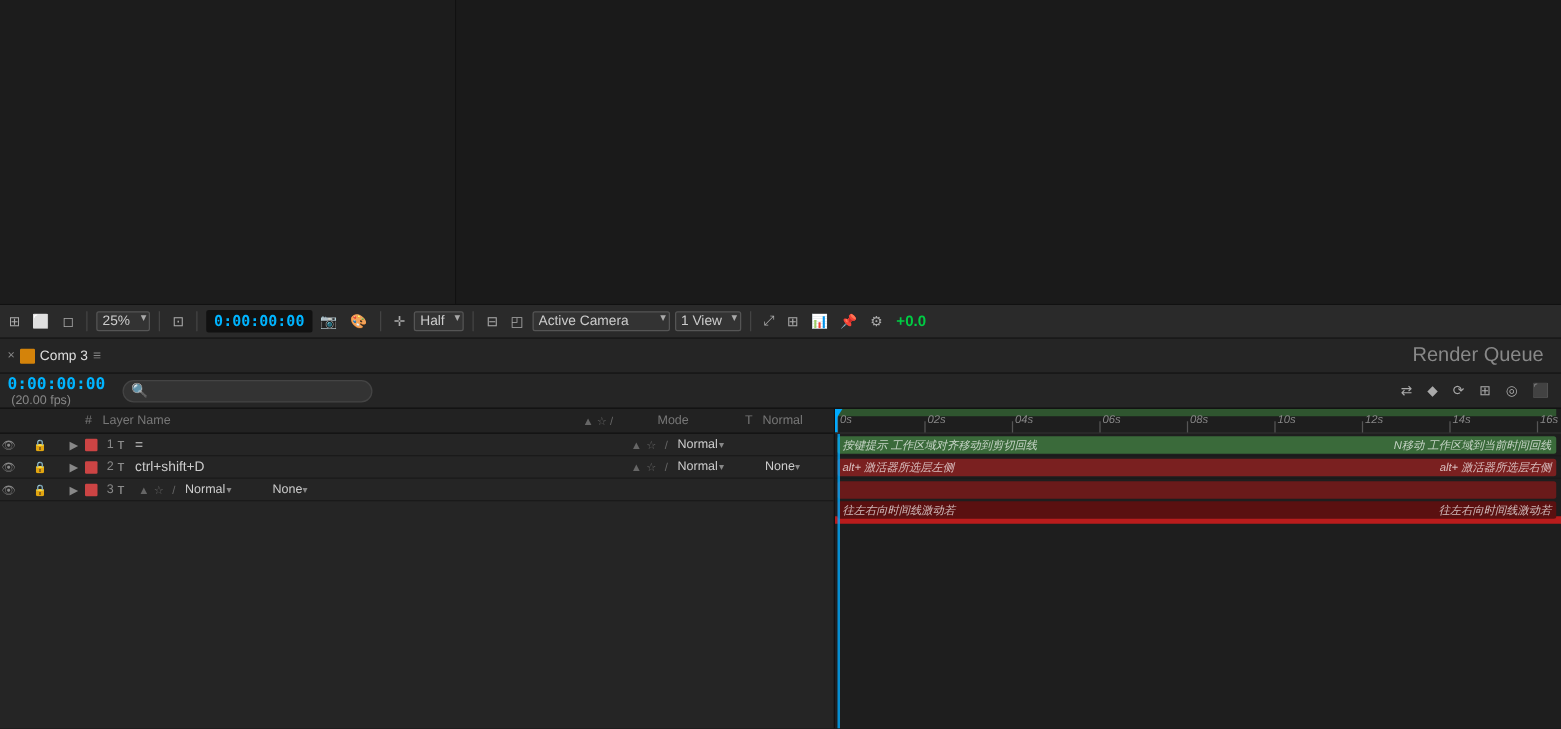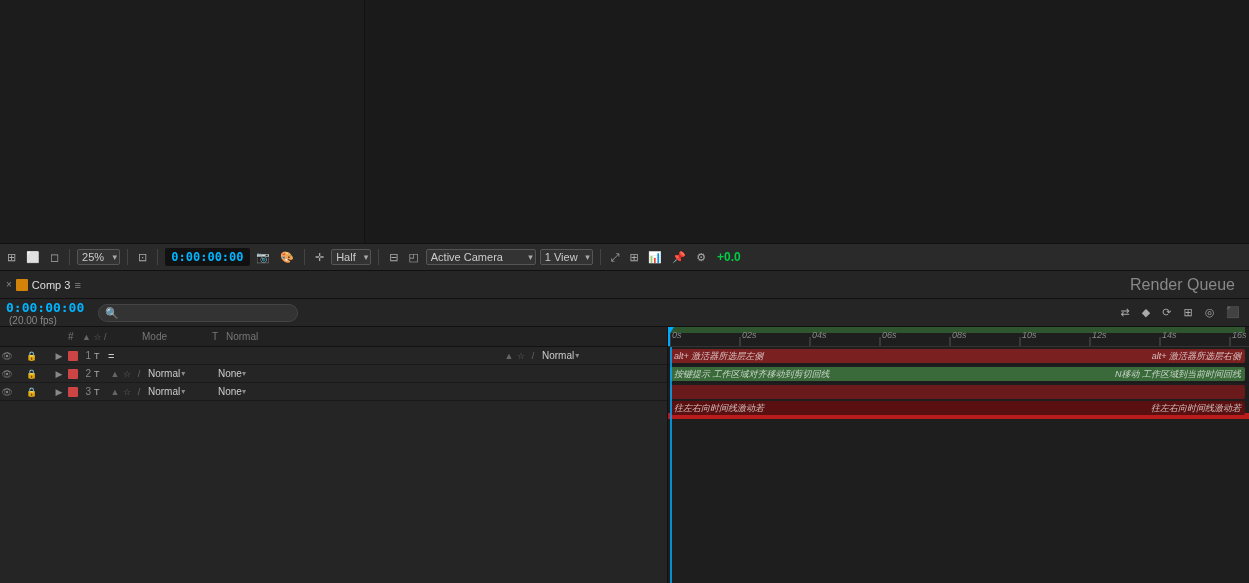--- a/index.html
+++ b/index.html
@@ -83,21 +83,20 @@
       position: relative;
     }
     .toolbar-green {
       color: #00cc44;
       font-size: 12px;
       font-weight: bold;
     }
     .select-wrapper {
       position: relative;
       display: inline-flex;
-      align-items: center;
     }
     .select-wrapper::after {
       content: '▾';
       position: absolute;
       right: 3px;
       color: #aaa;
       pointer-events: none;
       font-size: 9px;
     }
 
@@ -438,20 +437,23 @@
 
     <div id="layer-list">
 
       <div style="height:20px;background:#222;display:flex;align-items:center;border-bottom:1px solid #111;font-size:10px;color:#777;padding:0 2px;">
         <div style="width:14px"> </div>
         <div style="width:12px"> </div>
         <div style="width:12px"> </div>
         <div style="width:14px"> </div>
         <div style="width:14px"> </div>
         <div style="width:14px">#</div>
+        <div style="flex:1">
+          <span>Layer Name</span>
+        </div>
         <div style="width:60px;display:flex;gap:2px;">
           <span style="font-size:9px;color:#666">▲ ☆ /</span>
         </div>
         <div style="width:70px;">
           <span>Mode</span>
         </div>
         <div style="width:14px;">
           <span>T</span>
         </div>
         <div style="width:55px;">
@@ -484,20 +486,21 @@
 
       <div class="layer-row">
         <div class="layer-visibility">👁</div>
         <div class="layer-solo"></div>
         <div class="layer-lock">🔒</div>
         <div class="layer-shy"></div>
         <div class="layer-expand">▶</div>
         <div style="width:10px;height:10px;background:#c44;border-radius:1px;margin:0 2px;"></div>
         <div class="layer-num">2</div>
         <div class="layer-type-icon">T</div>
+        <div class="layer-name">ctrl+shift+D</div>
         <div class="layer-switches">
           <span class="sw-icon">▲</span>
           <span class="sw-icon">☆</span>
           <span class="sw-icon">/</span>
         </div>
         <div class="mode-dropdown" style="width:58px;display:flex;align-items:center;">
           <span style="font-size:10px;color:#ccc;">Normal</span>
           <span class="mode-arrow"> ▾</span>
         </div>
         <div class="t-col"></div>
@@ -571,30 +574,30 @@
           <text x="494" y="11" fill="#888" font-size="9">14s</text>
 
           <line x1="562" y1="10" x2="562" y2="20" stroke="#555" stroke-width="1"></line>
           <text x="564" y="11" fill="#888" font-size="9">16s</text>
         </svg>
       </div>
 
       <div id="tracks-area" style="flex:1;position:relative;background:#1e1e1e;overflow:hidden;">
 
         <div class="track-row" style="height:18px;position:relative;border-bottom:1px solid #1a1a1a;">
+          <div class="track-bar" style="left:2px;right:4px;height:14px;top:2px;background:#3a6a3a;border-radius:2px;display:flex;align-items:center;overflow:hidden;">
+            <span class="track-bar-text" style="color:rgba(255,255,255,0.7);font-size:9px;padding:0 4px;white-space:nowrap;">按键提示  工作区域对齐移动到剪切回线</span>
+            <span class="track-bar-text" style="color:rgba(255,255,255,0.7);font-size:9px;padding:0 4px;white-space:nowrap;margin-left:auto;">N移动  工作区域到当前时间回线</span>
+          </div>
+        </div>
+
+        <div class="track-row" style="height:18px;position:relative;border-bottom:1px solid #1a1a1a;">
           <div class="track-bar" style="left:2px;right:4px;height:14px;top:2px;background:#7a2020;border-radius:2px;display:flex;align-items:center;overflow:hidden;">
             <span class="track-bar-text" style="color:rgba(255,255,255,0.7);font-size:9px;padding:0 4px;white-space:nowrap;">alt+ 激活器所选层左侧</span>
             <span class="track-bar-text" style="color:rgba(255,255,255,0.7);font-size:9px;padding:0 4px;white-space:nowrap;margin-left:auto;">alt+ 激活器所选层右侧</span>
-          </div>
-        </div>
-
-        <div class="track-row" style="height:18px;position:relative;border-bottom:1px solid #1a1a1a;">
-          <div class="track-bar" style="left:2px;right:4px;height:14px;top:2px;background:#3a6a3a;border-radius:2px;display:flex;align-items:center;overflow:hidden;">
-            <span class="track-bar-text" style="color:rgba(255,255,255,0.7);font-size:9px;padding:0 4px;white-space:nowrap;">按键提示  工作区域对齐移动到剪切回线</span>
-            <span class="track-bar-text" style="color:rgba(255,255,255,0.7);font-size:9px;padding:0 4px;white-space:nowrap;margin-left:auto;">N移动  工作区域到当前时间回线</span>
           </div>
         </div>
 
         <div class="track-row" style="height:36px;position:relative;border-bottom:6px solid #b91c1c;">
           <div style="position:absolute;left:2px;right:4px;height:14px;top:2px;background:#6a1a1a;border-radius:2px;display:flex;align-items:center;overflow:hidden;">
             <span class="track-bar-text" style="color:rgba(255,255,255,0.7);font-size:9px;padding:0 4px;white-space:nowrap;"></span>
           </div>
           <div style="position:absolute;left:2px;right:4px;height:14px;top:18px;background:#5a1010;border-radius:2px;display:flex;align-items:center;overflow:hidden;">
             <span class="track-bar-text" style="color:rgba(255,255,255,0.7);font-size:9px;padding:0 4px;white-space:nowrap;">往左右向时间线激动若</span>
             <span class="track-bar-text" style="color:rgba(255,255,255,0.7);font-size:9px;padding:0 4px;white-space:nowrap;margin-left:auto;">往左右向时间线激动若</span>

